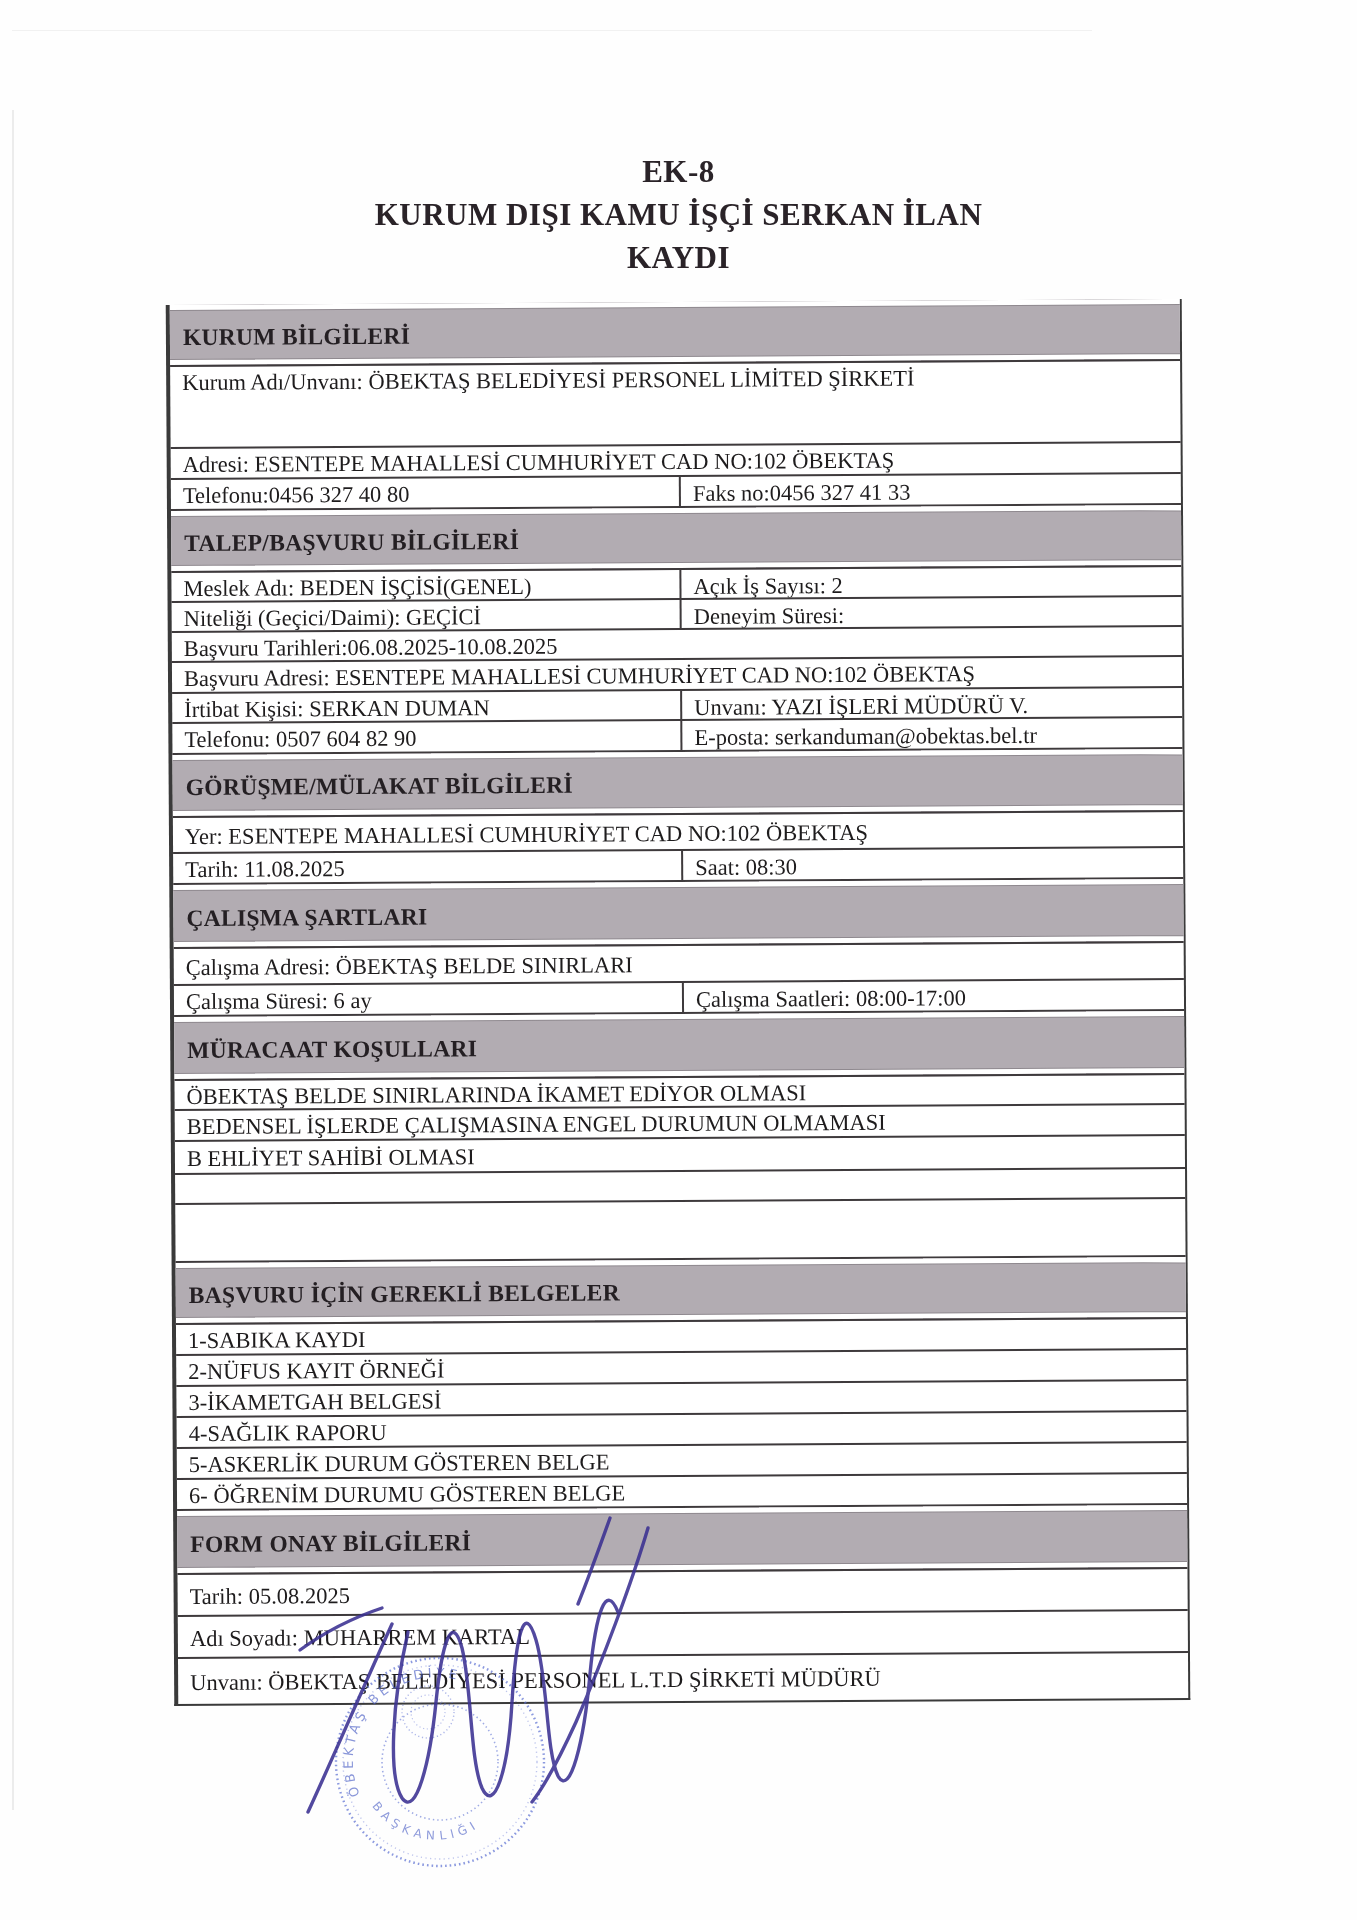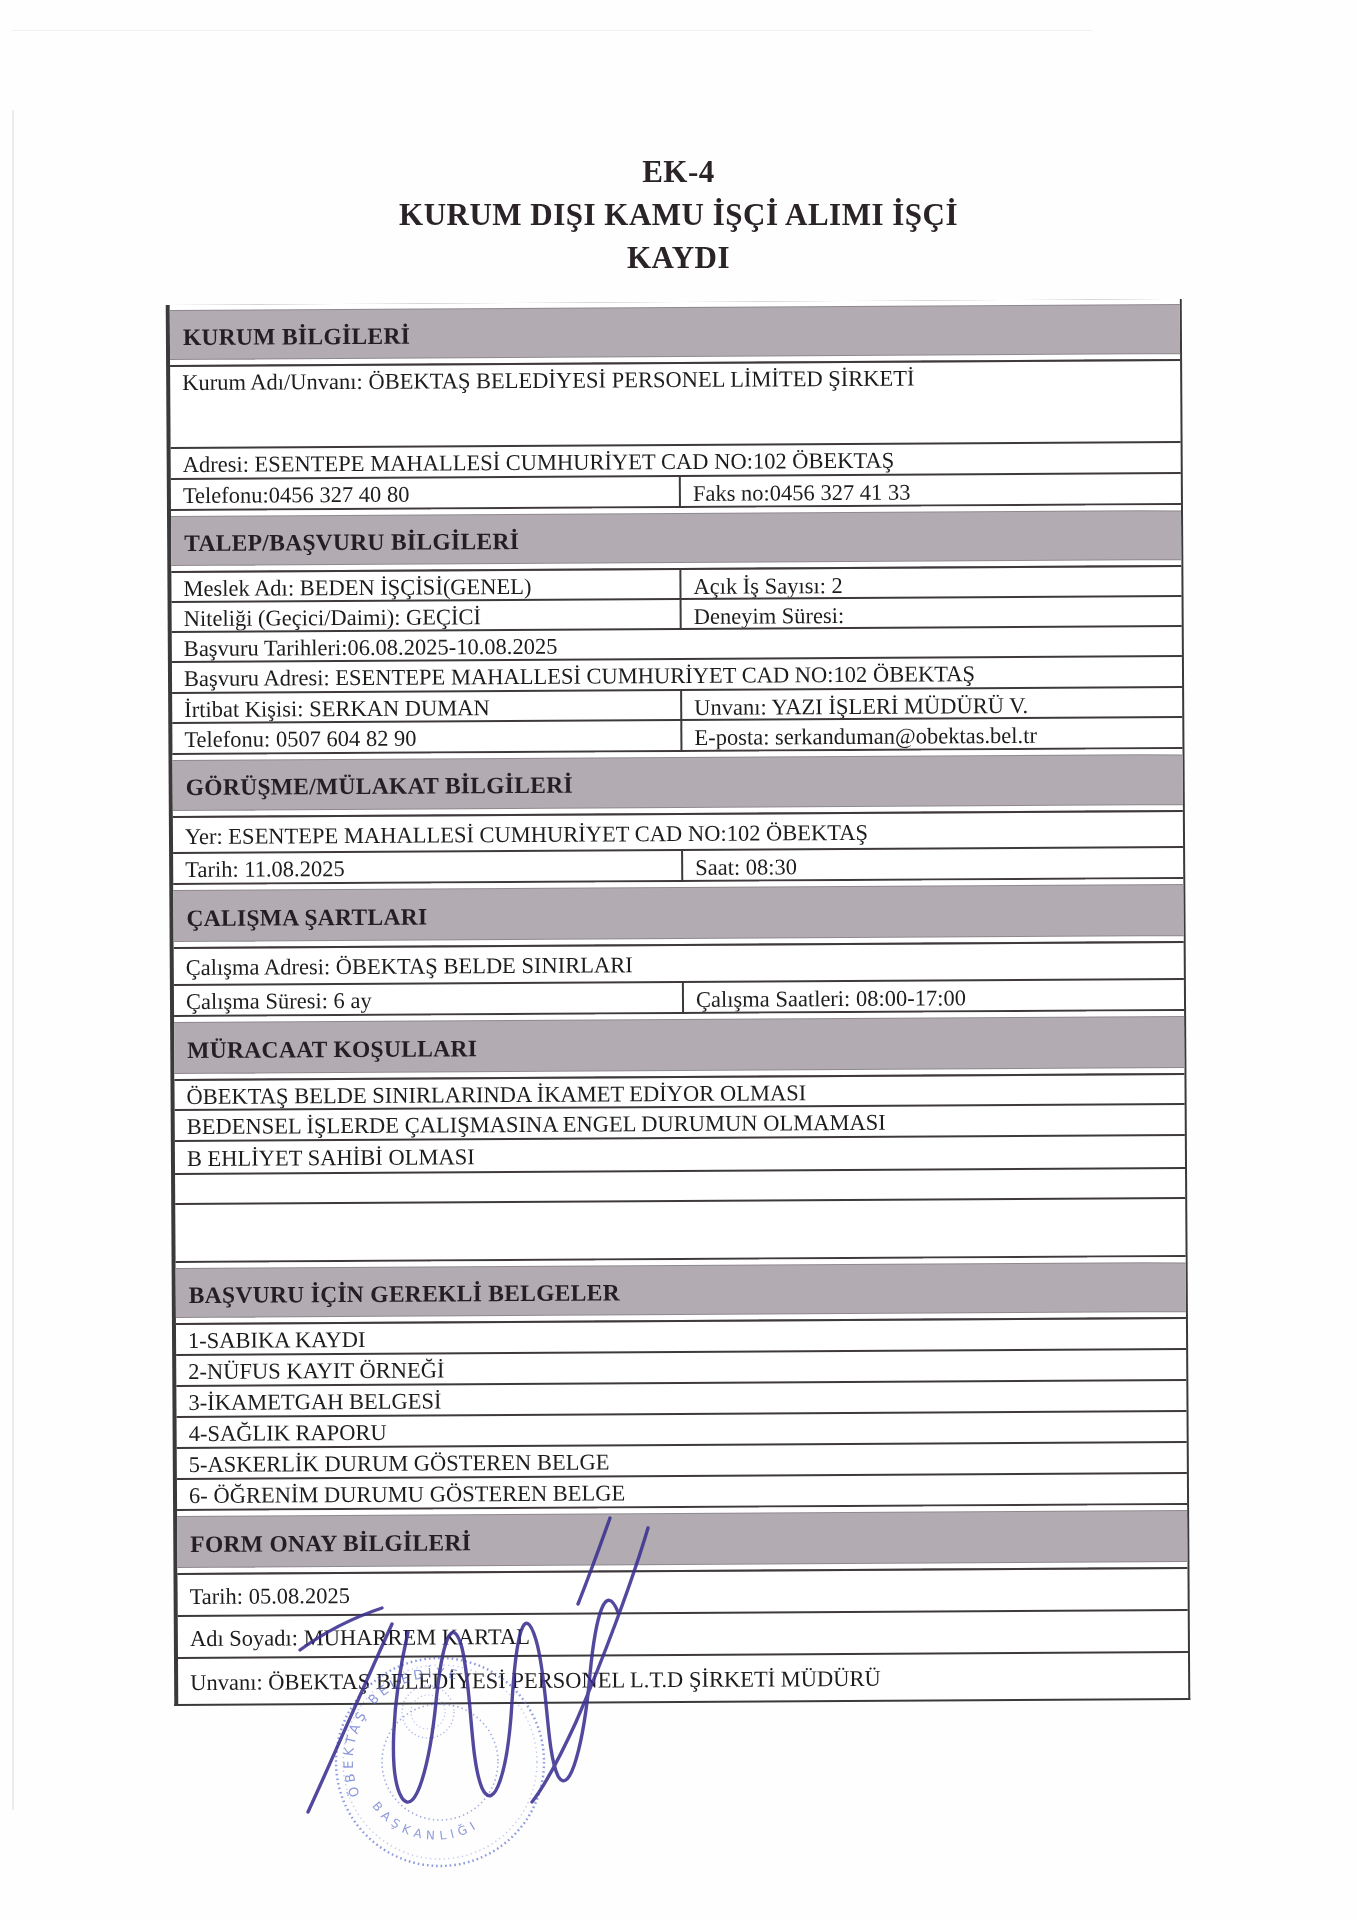--- a/index.html
+++ b/index.html
@@ -64,22 +64,22 @@
   .ink-layer{position:absolute;left:0;top:0;width:1357px;height:1920px;pointer-events:none;}
 </style>
 </head>
 <body>
 
 <div class="page">
   <div class="edge-left"></div>
   <div class="edge-top"></div>
 
   <div class="title">
-    <div>EK-4</div>
-    <div>KURUM DIŞI KAMU İŞÇİ ALIMI İŞÇİ</div>
+    <div>EK-8</div>
+    <div>KURUM DIŞI KAMU İŞÇİ SERKAN İLAN</div>
     <div>KAYDI</div>
   </div>
 
   <div class="sheet">
 
     <div class="sec" style="height:62px">
       <div class="sec-label">KURUM BİLGİLERİ</div>
     </div>
     <div class="row top-align" style="height:82px">
       <div class="cell">Kurum Adı/Unvanı: ÖBEKTAŞ BELEDİYESİ PERSONEL LİMİTED ŞİRKETİ</div>

